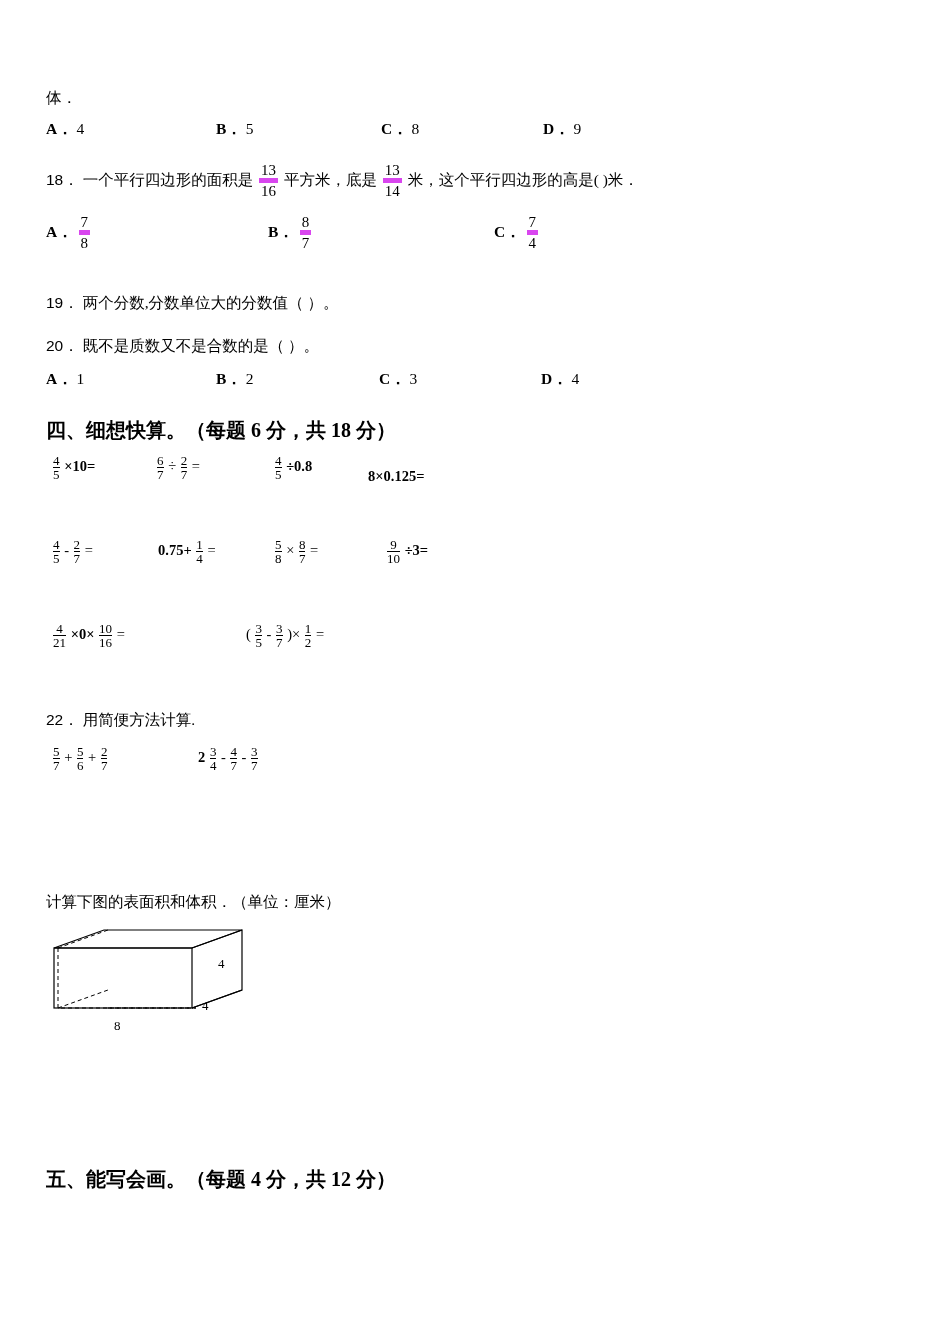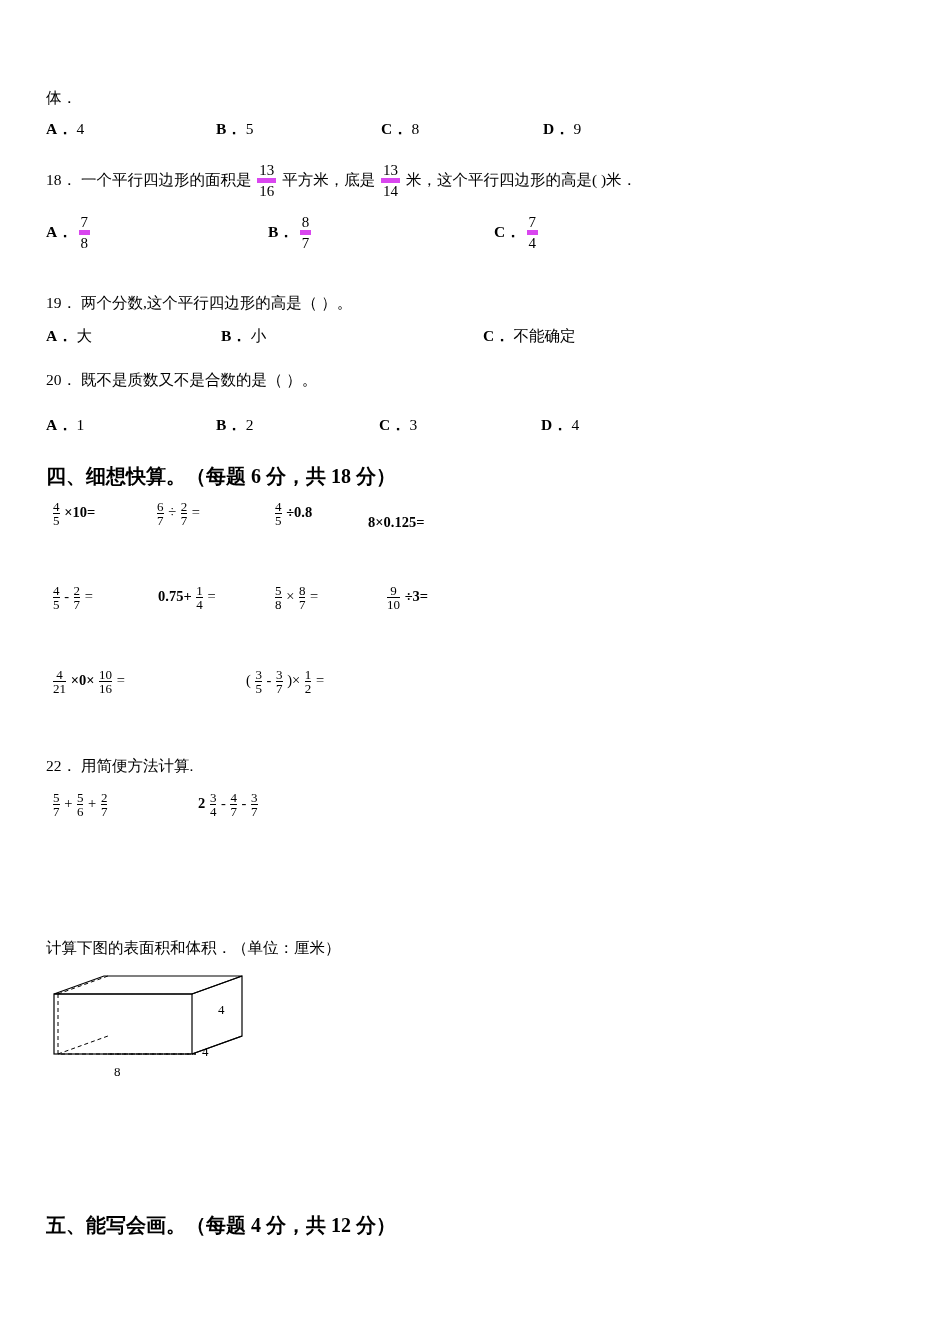--- a/index.html
+++ b/index.html
@@ -40,21 +40,21 @@
     font-size: 15.5px;
     line-height: 2.0;
   }
   .sec-head {
     font-size: 20px;
     font-weight: bold;
     margin-top: 14px;
     margin-bottom: 6px;
   }
   .qnum {
-    font-family: Liberation Serif, serif;
+    font-family: Liberation Sans, sans-serif;
   }
 
   
   .opt-row {
     position: relative;
     height: 26px;
     font-size: 15.5px;
     margin-top: 6px;
     margin-bottom: 6px;
   }
@@ -197,42 +197,28 @@
         <span class="lab">C．</span>
         <span class="frac lrg">
           <span class="num">7</span>
           <span class="den">4</span>
         </span>
       </span>
     </div>
 
     <div class="q-text" style="margin-top:20px;">
       <span class="qnum">19．</span>
-      <span>两个分数,这个平行四边形的高是（  ）。</span>
-    </div>
-    <div class="opt-row" style="margin-top:8px;">
-      <span class="opt" style="left:0px;">
-        <span class="lab">A．</span>
-        <span>大</span>
-      </span>
-      <span class="opt" style="left:175px;">
-        <span class="lab">B．</span>
-        <span>小</span>
-      </span>
-      <span class="opt" style="left:437px;">
-        <span class="lab">C．</span>
-        <span>不能确定</span>
-      </span>
+      <span>两个分数,分数单位大的分数值（  ）。</span>
     </div>
 
     <div class="q-text" style="margin-top:12px;">
       <span class="qnum">20．</span>
       <span>既不是质数又不是合数的是（  ）。</span>
     </div>
-    <div class="opt-row" style="margin-top:20px;">
+    <div class="opt-row" style="margin-top:8px;">
       <span class="opt" style="left:0px;">
         <span class="lab">A．</span>
         <span>1</span>
       </span>
       <span class="opt" style="left:170px;">
         <span class="lab">B．</span>
         <span>2</span>
       </span>
       <span class="opt" style="left:333px;">
         <span class="lab">C．</span>

